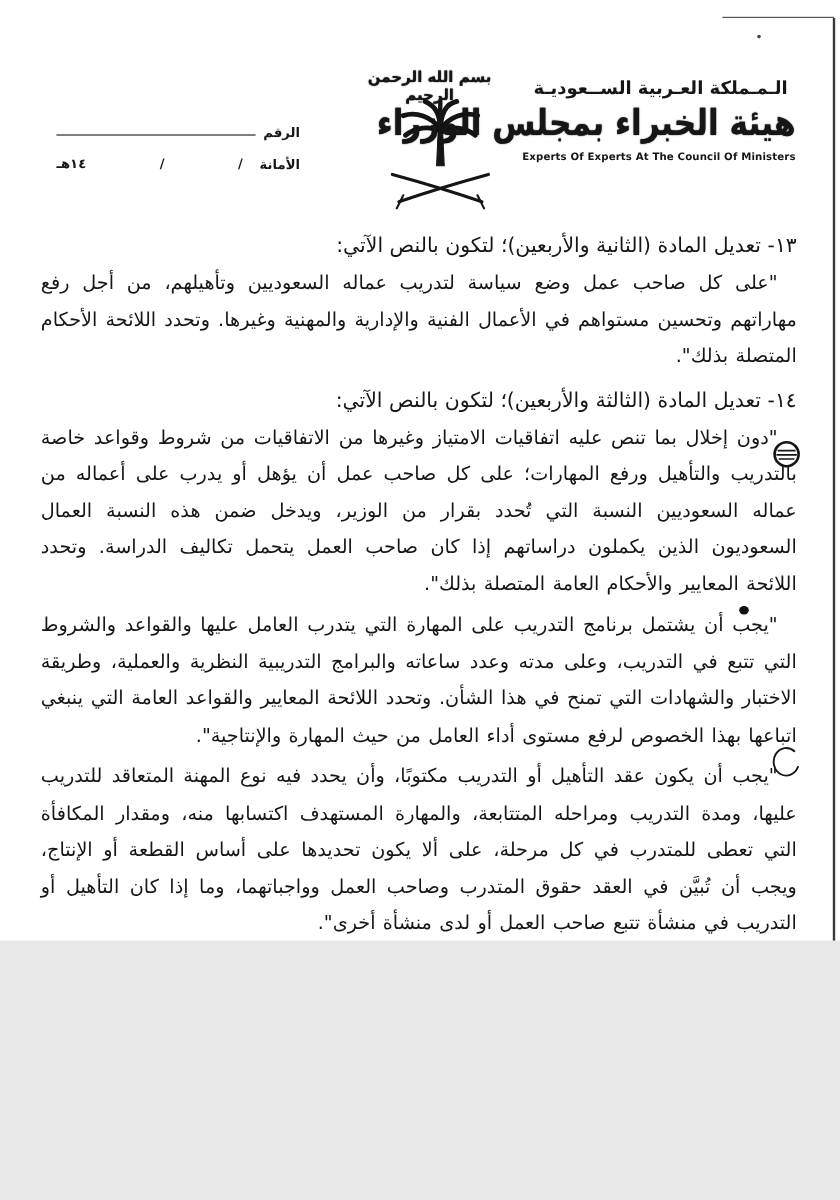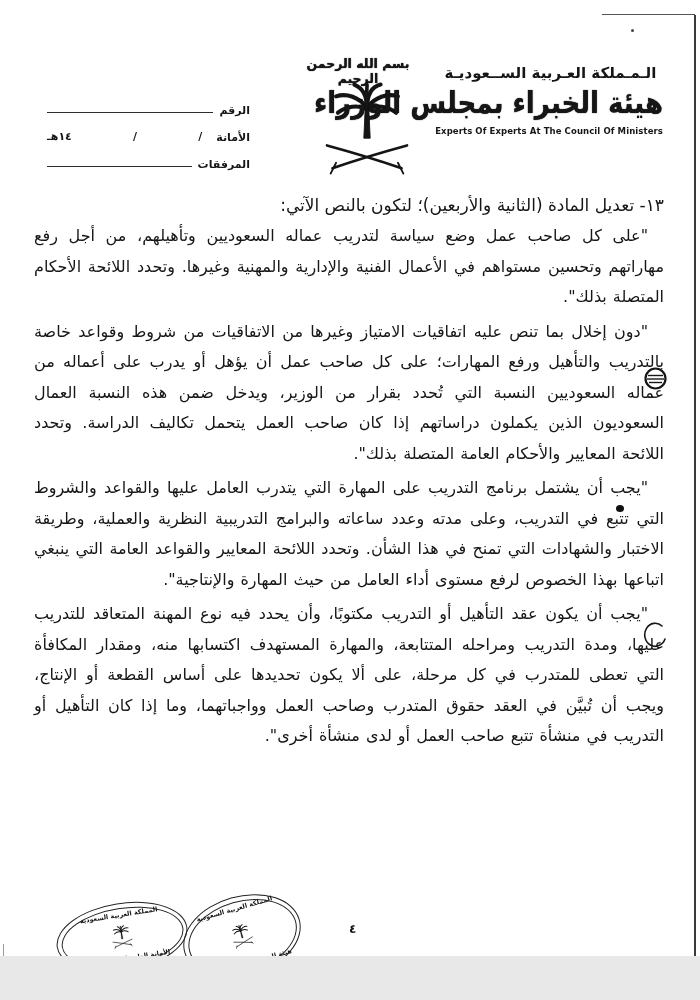--- a/index.html
+++ b/index.html
@@ -1,16 +1,16 @@
 <!DOCTYPE html>
 <html lang="ar"><head>
 <meta charset="utf-8">
 <style>
   html,body{margin:0;padding:0;background:#e8e8e8;}
-  .page{position:relative;width:700px;height:956px;background:#ffffff;overflow:hidden;
+  .page{position:relative;width:700px;height:784px;background:#ffffff;overflow:hidden;
         font-family:"DejaVu Sans",sans-serif;color:#161616;}
   
   .border-right{position:absolute;left:694px;top:15px;width:2px;height:966px;background:#3a3a3a;}
   .border-top-right{position:absolute;left:602px;top:14px;width:93px;height:1px;background:#555;}
   .border-bottom{position:absolute;left:40px;top:979px;width:656px;height:2px;background:#161616;transform:rotate(-0.35deg);}
   .border-left-faint{position:absolute;left:3px;top:944px;width:1px;height:56px;background:#9a9a9a;}
   .speck{position:absolute;width:3px;height:3px;background:#444;border-radius:50%;}
   
   .bismillah{position:absolute;left:303px;top:56px;width:110px;text-align:center;
              font-size:12.5px;font-weight:bold;direction:rtl;
@@ -100,30 +100,27 @@
       <span class="hl-line"></span>
     </div>
     <div class="hl-row">
       <span class="hl-label">الأمانة</span>
       <span class="date-vals">
         <span>/</span>
         <span>/</span>
         <span>١٤هـ</span>
       </span>
     </div>
-    <div class="hl-row">
-      <span class="hl-label">المرفقات</span>
-      <span class="hl-line"></span>
-    </div>
   </div>
 
   <div class="doc-body">
     <p class="article-heading">١٣- تعديل المادة (الثانية والأربعين)؛ لتكون بالنص الآتي:</p>
     <p class="article-text">"على كل صاحب عمل وضع سياسة لتدريب عماله السعوديين وتأهيلهم، من أجل رفع مهاراتهم وتحسين مستواهم في الأعمال الفنية والإدارية والمهنية وغيرها. وتحدد اللائحة الأحكام المتصلة بذلك".</p>
 
+    <p class="article-heading">١٤- تعديل المادة (الثالثة والأربعين)؛ لتكون بالنص الآتي:</p>
     <p class="article-text">"دون إخلال بما تنص عليه اتفاقيات الامتياز وغيرها من الاتفاقيات من شروط وقواعد خاصة بالتدريب والتأهيل ورفع المهارات؛ على كل صاحب عمل أن يؤهل أو يدرب على أعماله من عماله السعوديين النسبة التي تُحدد بقرار من الوزير، ويدخل ضمن هذه النسبة العمال السعوديون الذين يكملون دراساتهم إذا كان صاحب العمل يتحمل تكاليف الدراسة. وتحدد اللائحة المعايير والأحكام العامة المتصلة بذلك".</p>
 
     <p class="article-text">"يجب أن يشتمل برنامج التدريب على المهارة التي يتدرب العامل عليها والقواعد والشروط التي تتبع في التدريب، وعلى مدته وعدد ساعاته والبرامج التدريبية النظرية والعملية، وطريقة الاختبار والشهادات التي تمنح في هذا الشأن. وتحدد اللائحة المعايير والقواعد العامة التي ينبغي اتباعها بهذا الخصوص لرفع مستوى أداء العامل من حيث المهارة والإنتاجية".</p>
 
     <p class="article-text">"يجب أن يكون عقد التأهيل أو التدريب مكتوبًا، وأن يحدد فيه نوع المهنة المتعاقد للتدريب عليها، ومدة التدريب ومراحله المتتابعة، والمهارة المستهدف اكتسابها منه، ومقدار المكافأة التي تعطى للمتدرب في كل مرحلة، على ألا يكون تحديدها على أساس القطعة أو الإنتاج، ويجب أن تُبيَّن في العقد حقوق المتدرب وصاحب العمل وواجباتهما، وما إذا كان التأهيل أو التدريب في منشأة تتبع صاحب العمل أو لدى منشأة أخرى".</p>
   </div>
 
   <svg class="seal-mark" width="25" height="25" viewBox="0 0 25 25">
     <circle cx="12.5" cy="12.5" r="10" stroke="#161616" stroke-width="2.2" fill="none"></circle>
     <line x1="5" y1="9.5" x2="20" y2="9.5" stroke="#161616" stroke-width="1.4"></line>

